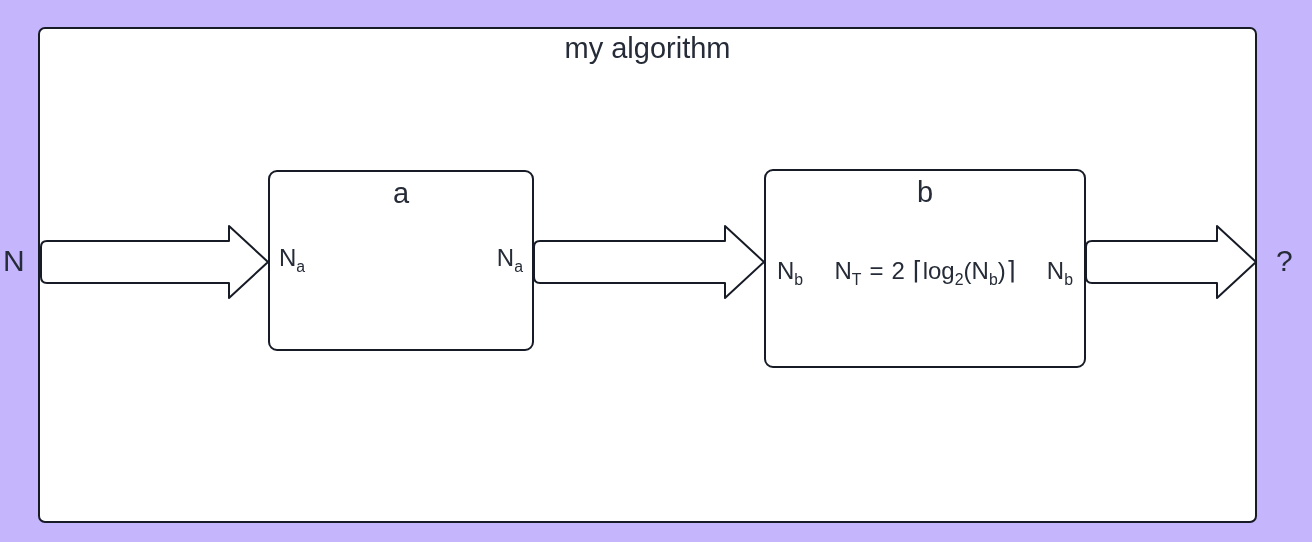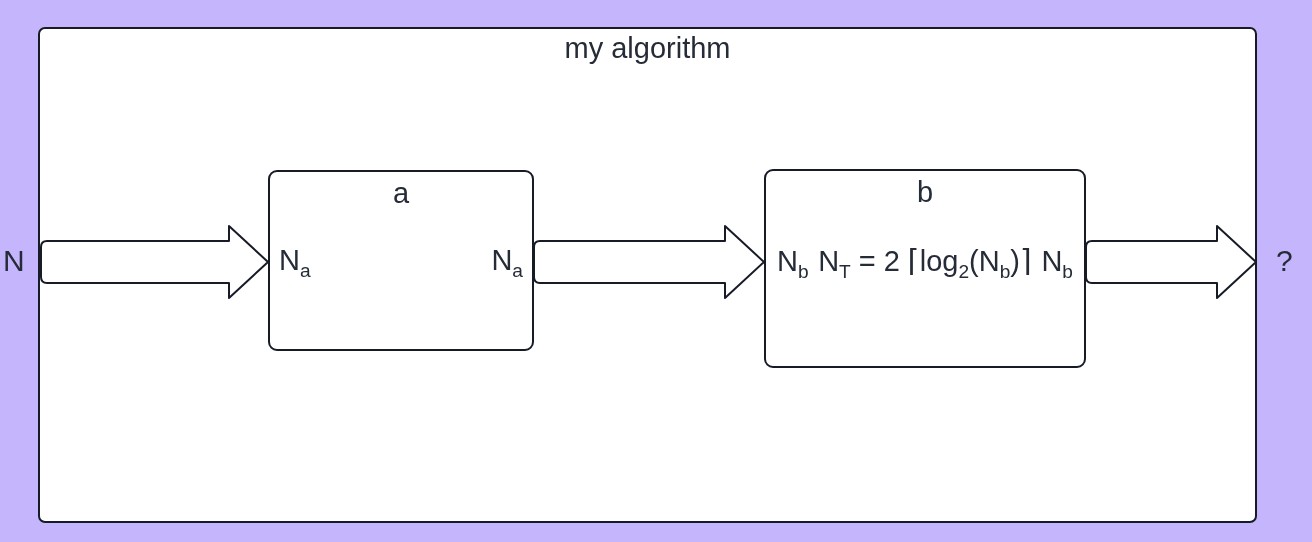--- a/index.html
+++ b/index.html
@@ -45,25 +45,25 @@
     text-align: center;
     font-size: 29px;
     line-height: 1.1;
   }
   .box-row {
     position: absolute;
     left: 0; right: 0;
     display: flex;
     align-items: baseline;
     justify-content: space-between;
-    font-size: 29px;
+    font-size: 24px;
     line-height: 1;
   }
   .box-a .box-row { top: 74px; padding: 0 9px; }
-  .box-b .box-row { top: 75px; padding: 0 11px; }
+  .box-b .box-row { top: 87px; padding: 0 11px; }
   .port { white-space: nowrap; }
   .formula { white-space: nowrap; }
   sub { font-size: 0.66em; }
   .tok-eq { margin: 0 8px; }
   .tok-coef { margin-right: 8px; }
   .ceil {
     font-family: "DejaVu Sans", sans-serif;
     font-size: 1.05em;
   }
   .io-label {

